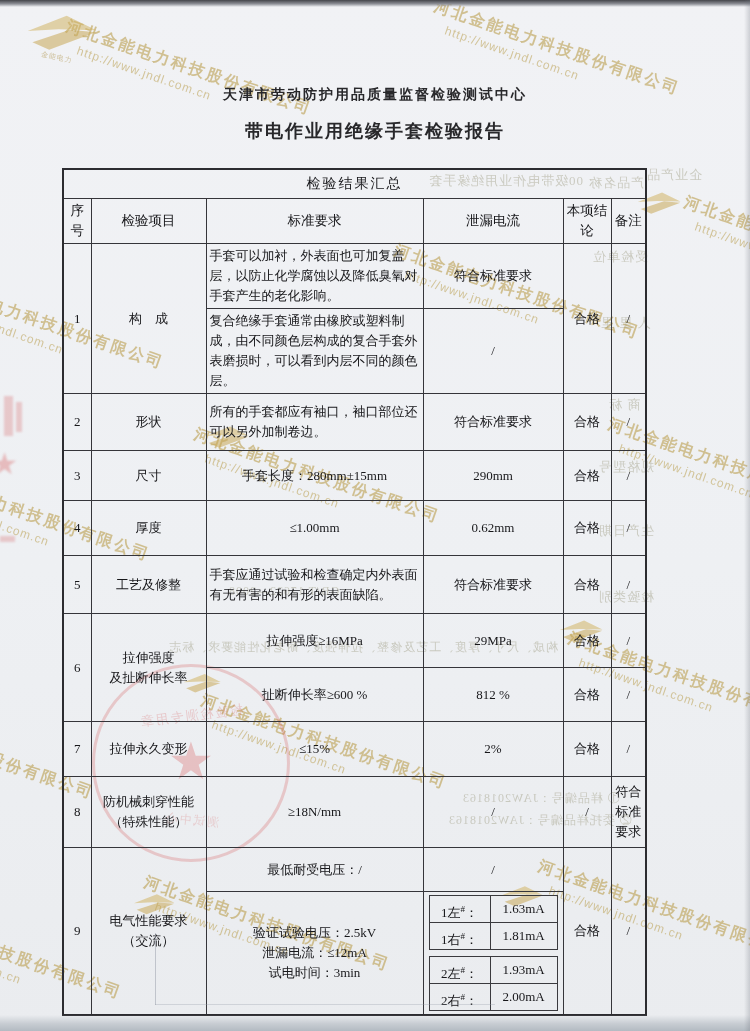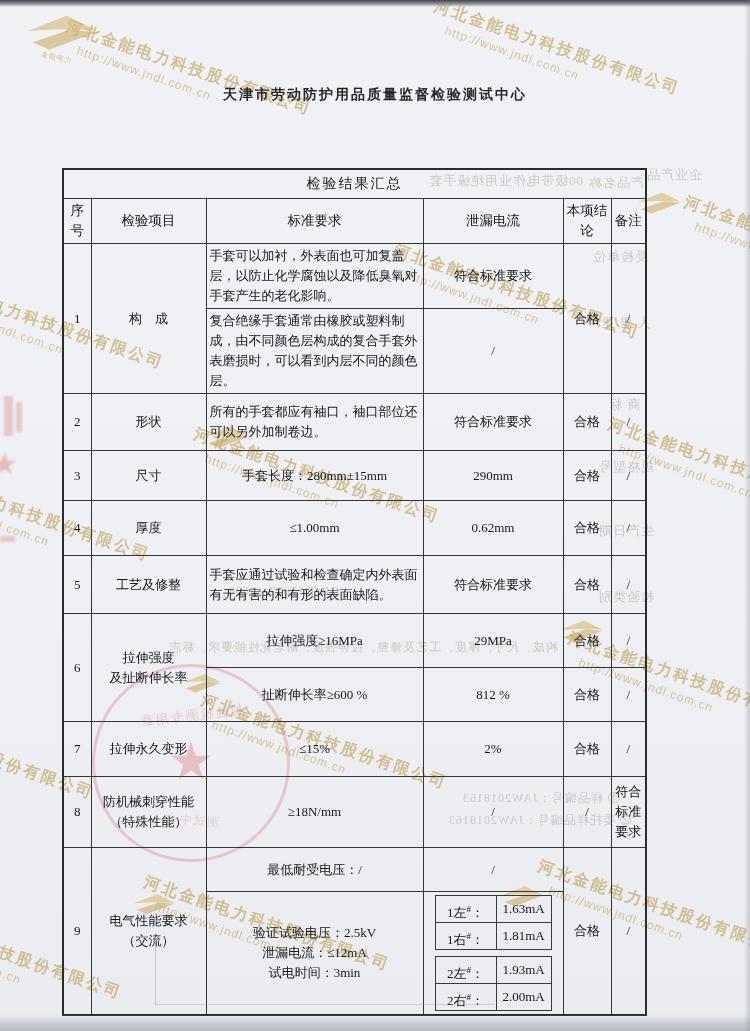--- a/index.html
+++ b/index.html
@@ -190,20 +190,21 @@
   <span class="bleed" style="left:608px;top:396px">商 标</span>
   <span class="bleed" style="left:598px;top:458px">规格型号</span>
   <span class="bleed" style="left:598px;top:522px">生产日期</span>
   <span class="bleed" style="left:598px;top:588px">检验类别</span>
   <span class="bleed" style="left:228px;top:584px;font-size:12px">GB/T 17622—2008</span>
   <span class="bleed" style="left:168px;top:639px;font-size:12px">构成、尺寸、厚度、工艺及修整、拉伸强度、耐老化性能要求、标志</span>
   <span class="bleed" style="left:462px;top:790px;font-size:12px">① 样品编号：JAW2018163</span>
   <span class="bleed" style="left:448px;top:812px;font-size:12px">② 委托样品编号：JAW2018163</span>
 
   <div class="org-title">天津市劳动防护用品质量监督检验测试中心</div>
+  <div class="report-title">带电作业用绝缘手套检验报告</div>
 
   <table class="report">
     <colgroup>
       <col style="width:28px">
         <col style="width:115px">
         <col style="width:217px">
       <col style="width:140px">
         <col style="width:48px">
         <col style="width:35px">
     </colgroup>
@@ -318,21 +319,21 @@
       <td class="c">/</td>
       <td class="c" rowspan="2">合格</td>
       <td class="c" rowspan="2">/</td>
     </tr>
     <tr>
       <td class="c std-lines" style="height:116px">
         <div>验证试验电压：2.5kV</div>
         <div>泄漏电流：≤12mA</div>
         <div>试电时间：3min</div>
       </td>
-      <td style="padding:2px 7px;">
+      <td style="padding:2px 1px;">
         <div class="mgroup">
           <div class="mrow">
             <div class="mlabel"><span>1左</span><sup class="hash">#</sup><span>：</span></div>
             <div class="mvalue">1.63mA</div>
           </div>
           <div class="mrow">
             <div class="mlabel"><span>1右</span><sup class="hash">#</sup><span>：</span></div>
             <div class="mvalue">1.81mA</div>
           </div>
         </div>

